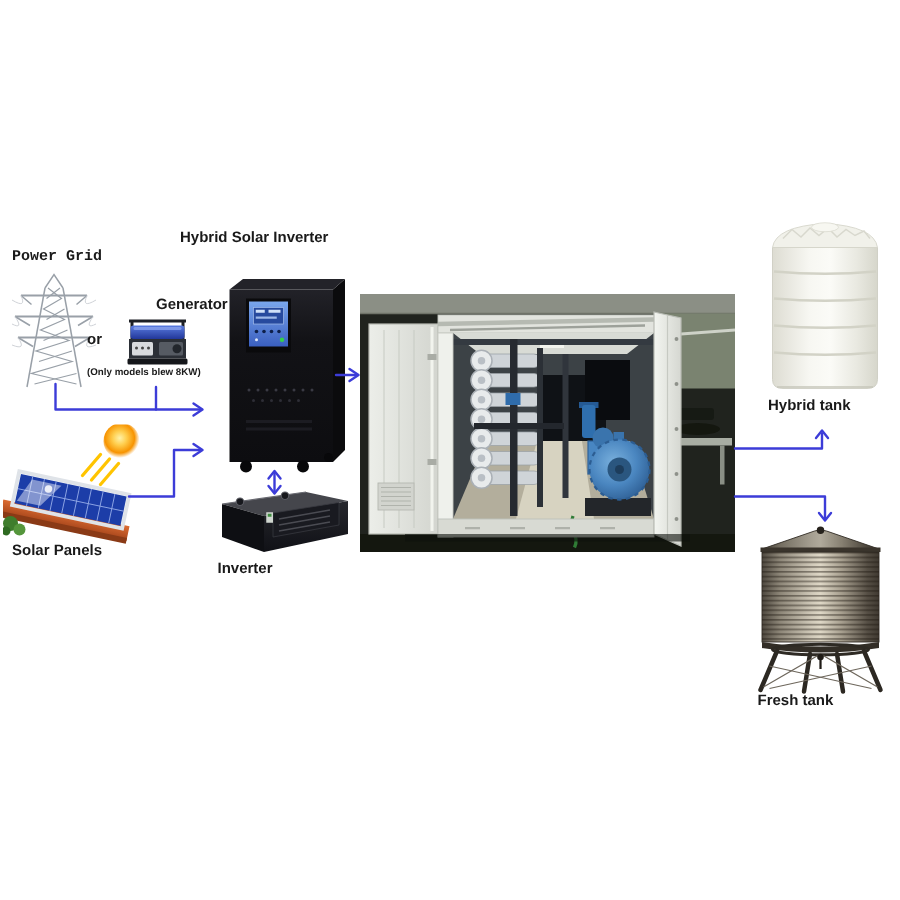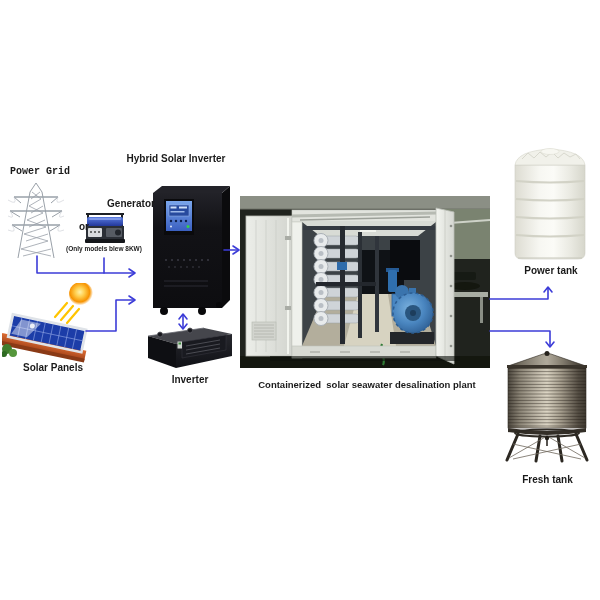--- a/index.html
+++ b/index.html
@@ -1,20 +1,20 @@
 <!DOCTYPE html>
 <html style="--c-arrow: #3c3cd8; --c-label-text: #1a1a1a; --c-sun-core: #f28a00; --c-sun-ray: #ffc400; --c-panel-blue: #1c3da8; --c-roof-orange: #cc5a28; --c-inverter-body: #141417; --c-screen-blue: #5b8ee0; --c-battery-body: #17181c; --c-container-white: #e7e9e4; --c-pump-blue: #4a86c0; --c-warehouse-wall-green: #7a8370; --c-source-tank-white: #f4f4ee; --c-fresh-tank-steel-dark: #4e483f; --c-fresh-tank-steel-light: #ded7c6;"><head>
 <meta charset="utf-8">
 <style>
   html,body{margin:0;padding:0;background:#ffffff;}
   #stage{position:relative;width:600px;height:600px;background:#ffffff;overflow:hidden;
          font-family:"Liberation Sans",sans-serif;}
   .gfx{position:absolute;z-index:2;}
   .lbl{position:absolute;z-index:4;font-weight:bold;font-size:10px;color:var(--c-label-text,#1a1a1a);
-       text-align:center;line-height:1.15;}
+       line-height:1.15;}
   .note{font-size:6.5px;white-space:nowrap;}
   .caption{font-size:9.5px;white-space:pre;}
   #connectors{position:absolute;left:0;top:0;z-index:3;pointer-events:none;}
   .wire{fill:none;stroke:var(--c-arrow,#3c3cd8);stroke-width:1.6;stroke-linejoin:round;stroke-linecap:round;}
 </style>
 </head>
 <body>
 
 <div id="stage">
 
@@ -31,29 +31,28 @@
       <path d="M179,319 L183,314 L187,319"></path>
       <path d="M179,324 L183,329 L187,324"></path>
       <path d="M490,299 L548,299 L548,289"></path>
       <path d="M544,292 L548,287 L552,292"></path>
       <path d="M490,331 L550,331 L550,346"></path>
       <path d="M546,342 L550,347 L554,342"></path>
     </g>
   </svg>
 
   <div class="lbl" style="left:8px;top:166px;width:64px;font-family:Liberation Mono, monospace;">Power Grid</div>
-  <div class="lbl" style="left:58px;top:221px;width:20px;margin-left:16px;">or</div>
+  <div class="lbl" style="left:58px;top:221px;width:20px;">or</div>
   <div class="lbl" style="left:76px;top:198px;width:54px;margin-left:28px;">Generator</div>
   <div class="lbl note" style="left:58px;top:245px;width:92px;">(Only models blew 8KW)</div>
   <div class="lbl" style="left:120px;top:153px;width:112px;">Hybrid Solar Inverter</div>
   <div class="lbl" style="left:8px;top:362px;width:90px;">Solar Panels</div>
   <div class="lbl" style="left:145px;top:374px;width:90px;">Inverter</div>
-  <div class="lbl caption" style="left:242px;top:380px;width:250px;">Containerized  solar seawater desalination plant</div>
-  <div class="lbl" style="left:512px;top:265px;width:78px;">Power tank</div>
-  <div class="lbl" style="left:505px;top:462px;width:85px;margin-top:12px;">Fresh tank</div>
+  <div class="lbl" style="left:512px;top:265px;width:78px;">Hybrid tank</div>
+  <div class="lbl" style="left:505px;top:462px;width:85px;">Fresh tank</div>
 
   <svg class="gfx" style="left:8px;top:180px;" width="56" height="80" viewBox="0 0 56 80">
     <g stroke="#99a0a8" stroke-width="1" fill="none">
       <path d="M22,12 L28,3 L34,12"></path>
       <path d="M22,12 L10,78"></path>
       <path d="M34,12 L46,78"></path>
       <path d="M6,17 H50" stroke-width="1.4"></path>
       <path d="M2,31 H54" stroke-width="1.4"></path>
       <path d="M4,45 H52" stroke-width="1.4"></path>
       <path d="M6,17 L13,23 M50,17 L43,23 M2,31 L12,37 M54,31 L44,37 M4,45 L14,51 M52,45 L42,51"></path>

